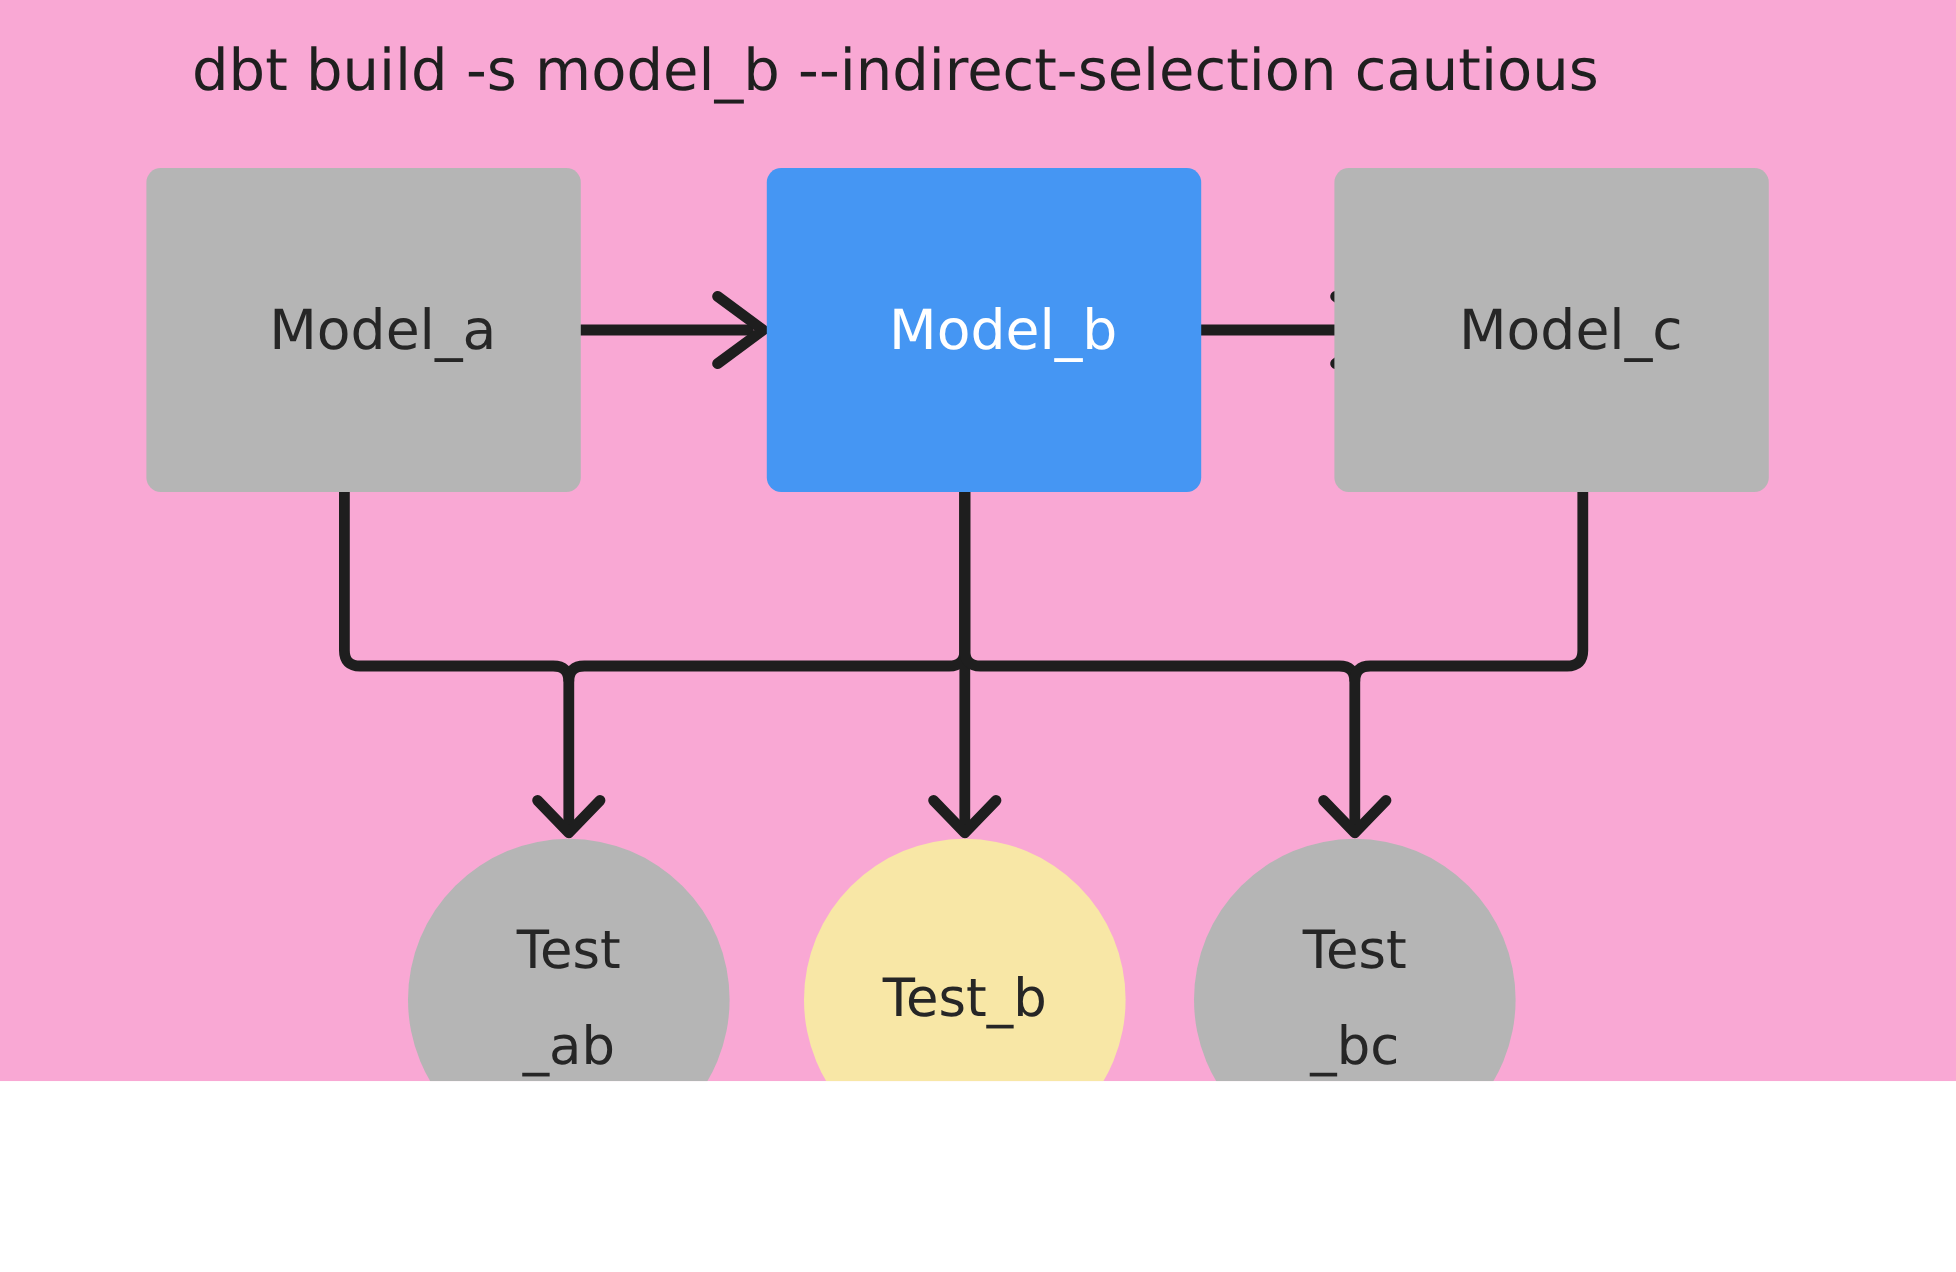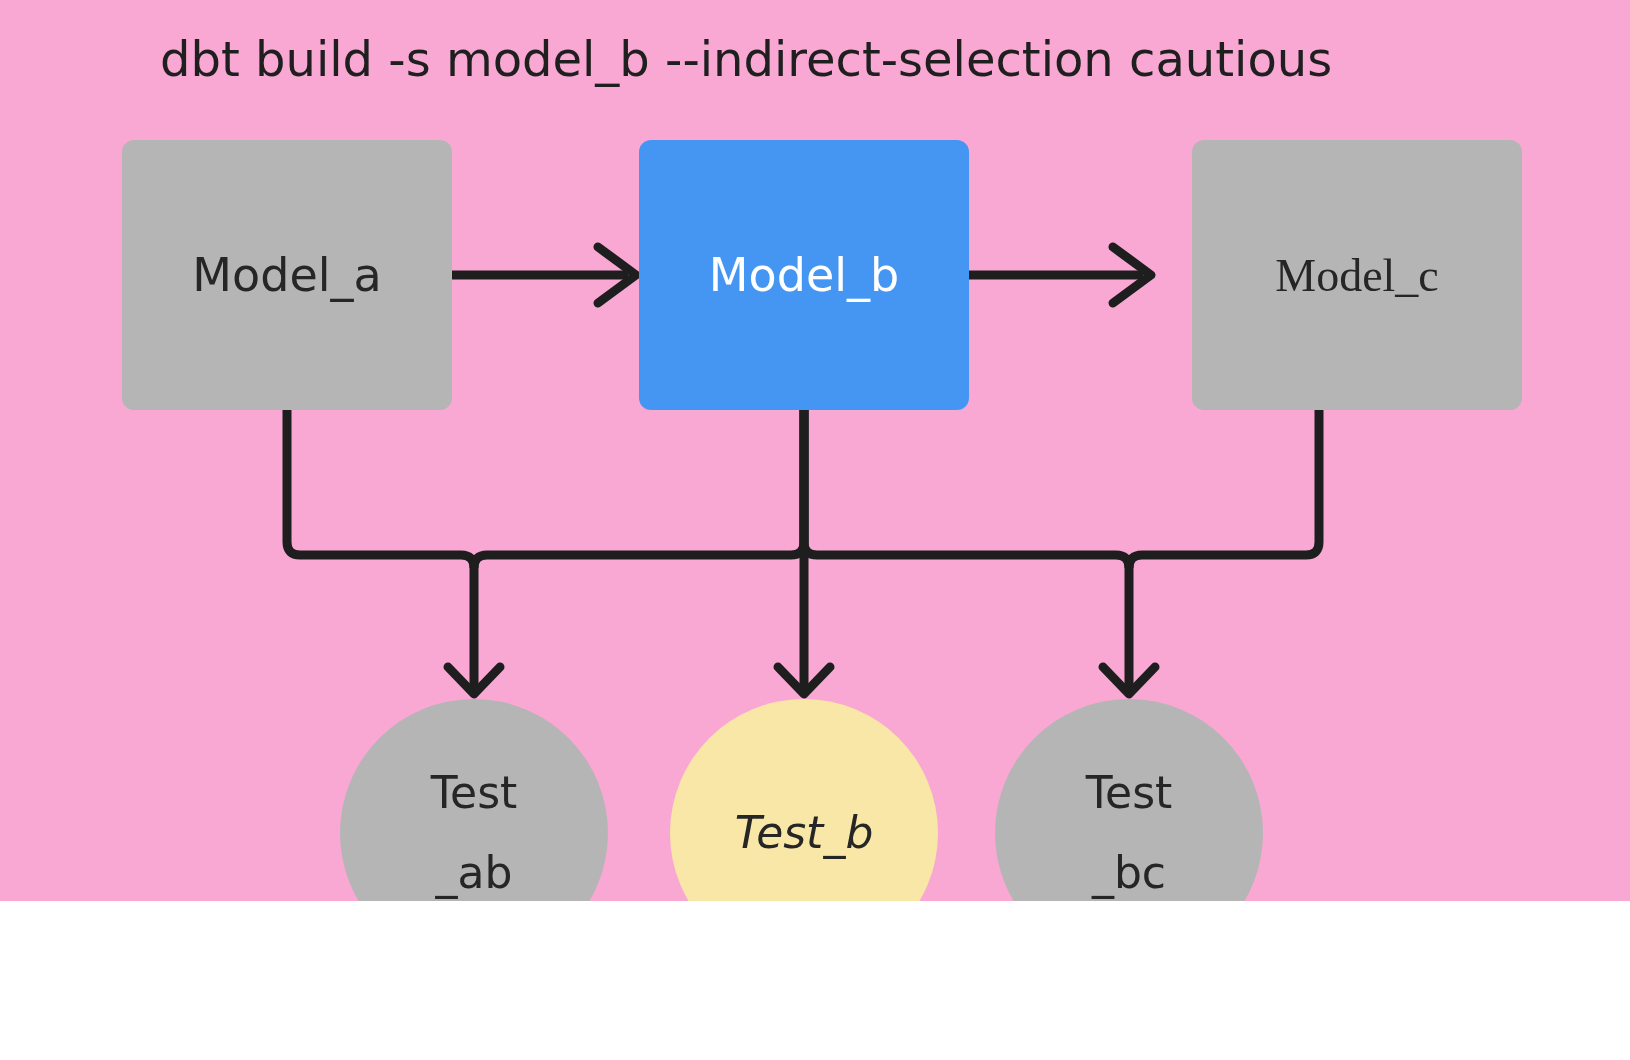--- a/index.html
+++ b/index.html
@@ -46,20 +46,21 @@
     top: 140px;
     width: 330px;
     height: 270px;
     border-radius: 12px;
     background: #b5b5b5;
     display: flex;
     align-items: center;
     justify-content: center;
     font-size: 46px;
     color: #262626;
+    padding-left: 32px;
   }
   .model-box.selected {
     background: #4596f3;
     color: #ffffff;
     justify-content: center;
   }
   .test-circle {
     position: absolute;
     top: 699px;
     width: 268px;
@@ -70,25 +71,24 @@
     flex-direction: column;
     align-items: center;
     justify-content: center;
     text-align: center;
     font-size: 44px;
     line-height: 80px;
     color: #262626;
   }
   .test-circle.highlight {
     background: #f8e7a6;
-    font-style: italic;
   }
   #model-a { left: 122px; }
   #model-b { left: 639px; }
-  #model-c { left: 1192px; font-family: Liberation Serif, serif; }
+  #model-c { left: 1112px; }
   #test-ab { left: 340px; }
   #test-b  { left: 670px; }
   #test-bc { left: 995px; }
 </style>
 </head>
 <body>
 
 <div id="canvas">
 
   <div class="diagram-title">dbt build -s model_b --indirect-selection cautious</div>

